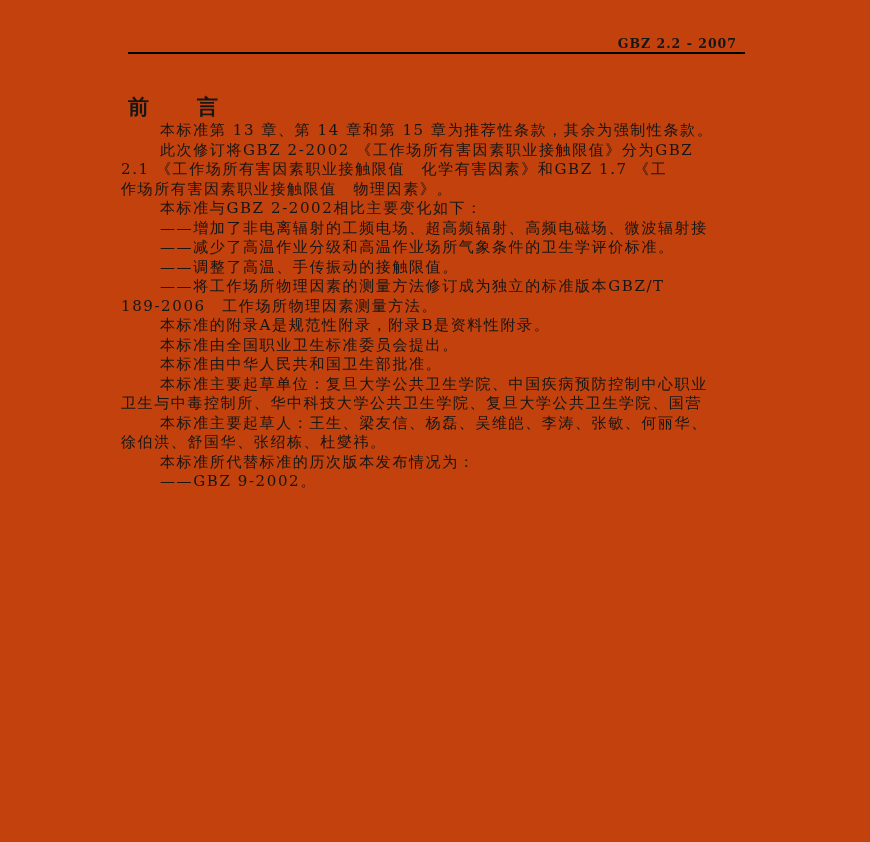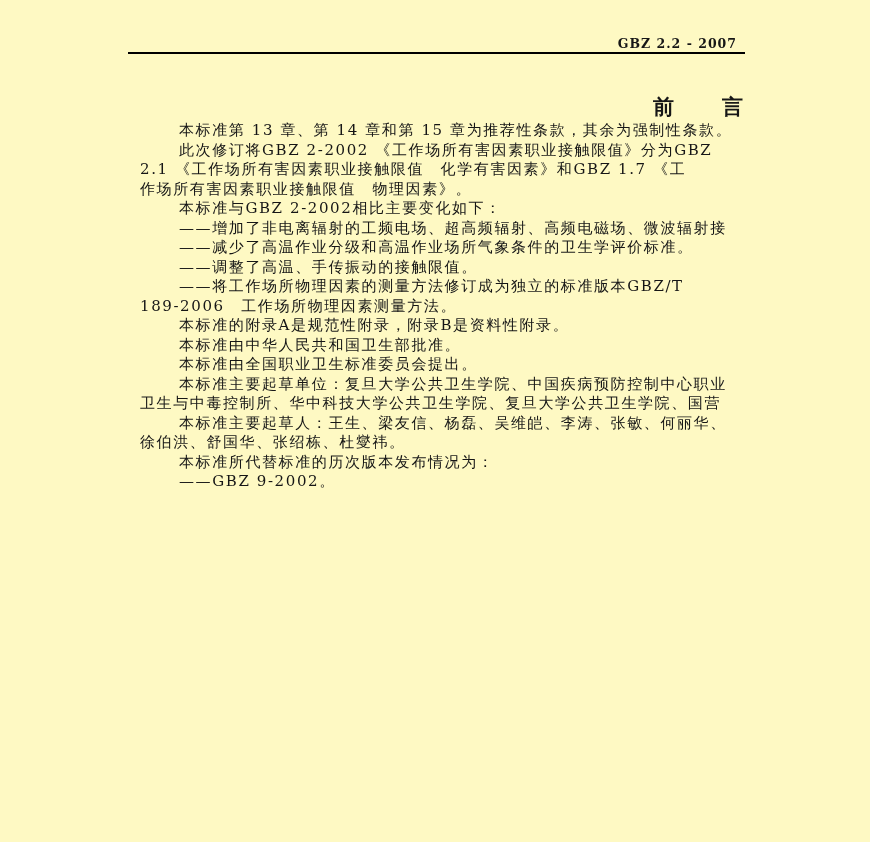--- a/index.html
+++ b/index.html
@@ -8,21 +8,21 @@
     height: 842px;
     background: #ffffff;
     position: relative;
     font-family: "DejaVu Serif", "Liberation Serif", serif;
     color: #161616;
     overflow: hidden;
   }
   .page {
     position: absolute;
     inset: 0;
-    background: #fef9c3;
+    background: #c2410c;
   }
   .doc-number {
     position: absolute;
     top: 36px;
     left: 128px;
     width: 617px;
     text-align: right;
     padding-right: 0;
     box-sizing: border-box;
     font-size: 12.5px;
@@ -37,29 +37,29 @@
     top: 52px;
     width: 617px;
     height: 2px;
     background: #000000;
   }
   .foreword-title {
     position: absolute;
     left: 128px;
     top: 93px;
     width: 617px;
-    text-align: right;
+    text-align: left;
     font-size: 21px;
     font-weight: bold;
     letter-spacing: 2px;
     white-space: nowrap;
   }
   .foreword-body {
     position: absolute;
-    left: 140px;
+    left: 121px;
     top: 121px;
     width: 660px;
     font-size: 15px;
   }
   .line {
     white-space: nowrap;
     height: 19.5px;
     line-height: 19.5px;
     letter-spacing: 1.6px;
   }
@@ -83,22 +83,22 @@
     <div class="line indent">此次修订将GBZ 2-2002 《工作场所有害因素职业接触限值》分为GBZ</div>
     <div class="line">2.1 《工作场所有害因素职业接触限值　化学有害因素》和GBZ 1.7 《工</div>
     <div class="line">作场所有害因素职业接触限值　物理因素》。</div>
     <div class="line indent">本标准与GBZ 2-2002相比主要变化如下：</div>
     <div class="line indent">——增加了非电离辐射的工频电场、超高频辐射、高频电磁场、微波辐射接</div>
     <div class="line indent">——减少了高温作业分级和高温作业场所气象条件的卫生学评价标准。</div>
     <div class="line indent">——调整了高温、手传振动的接触限值。</div>
     <div class="line indent">——将工作场所物理因素的测量方法修订成为独立的标准版本GBZ/T</div>
     <div class="line">189-2006　工作场所物理因素测量方法。</div>
     <div class="line indent">本标准的附录A是规范性附录，附录B是资料性附录。</div>
+    <div class="line indent">本标准由全国职业卫生标准委员会提出。</div>
     <div class="line indent">本标准由中华人民共和国卫生部批准。</div>
-    <div class="line indent">本标准由全国职业卫生标准委员会提出。</div>
     <div class="line indent">本标准主要起草单位：复旦大学公共卫生学院、中国疾病预防控制中心职业</div>
     <div class="line">卫生与中毒控制所、华中科技大学公共卫生学院、复旦大学公共卫生学院、国营</div>
     <div class="line indent">本标准主要起草人：王生、梁友信、杨磊、吴维皑、李涛、张敏、何丽华、</div>
     <div class="line">徐伯洪、舒国华、张绍栋、杜燮祎。</div>
     <div class="line indent">本标准所代替标准的历次版本发布情况为：</div>
     <div class="line indent">——GBZ 9-2002。</div>
   </div>
 
 </div>
 

